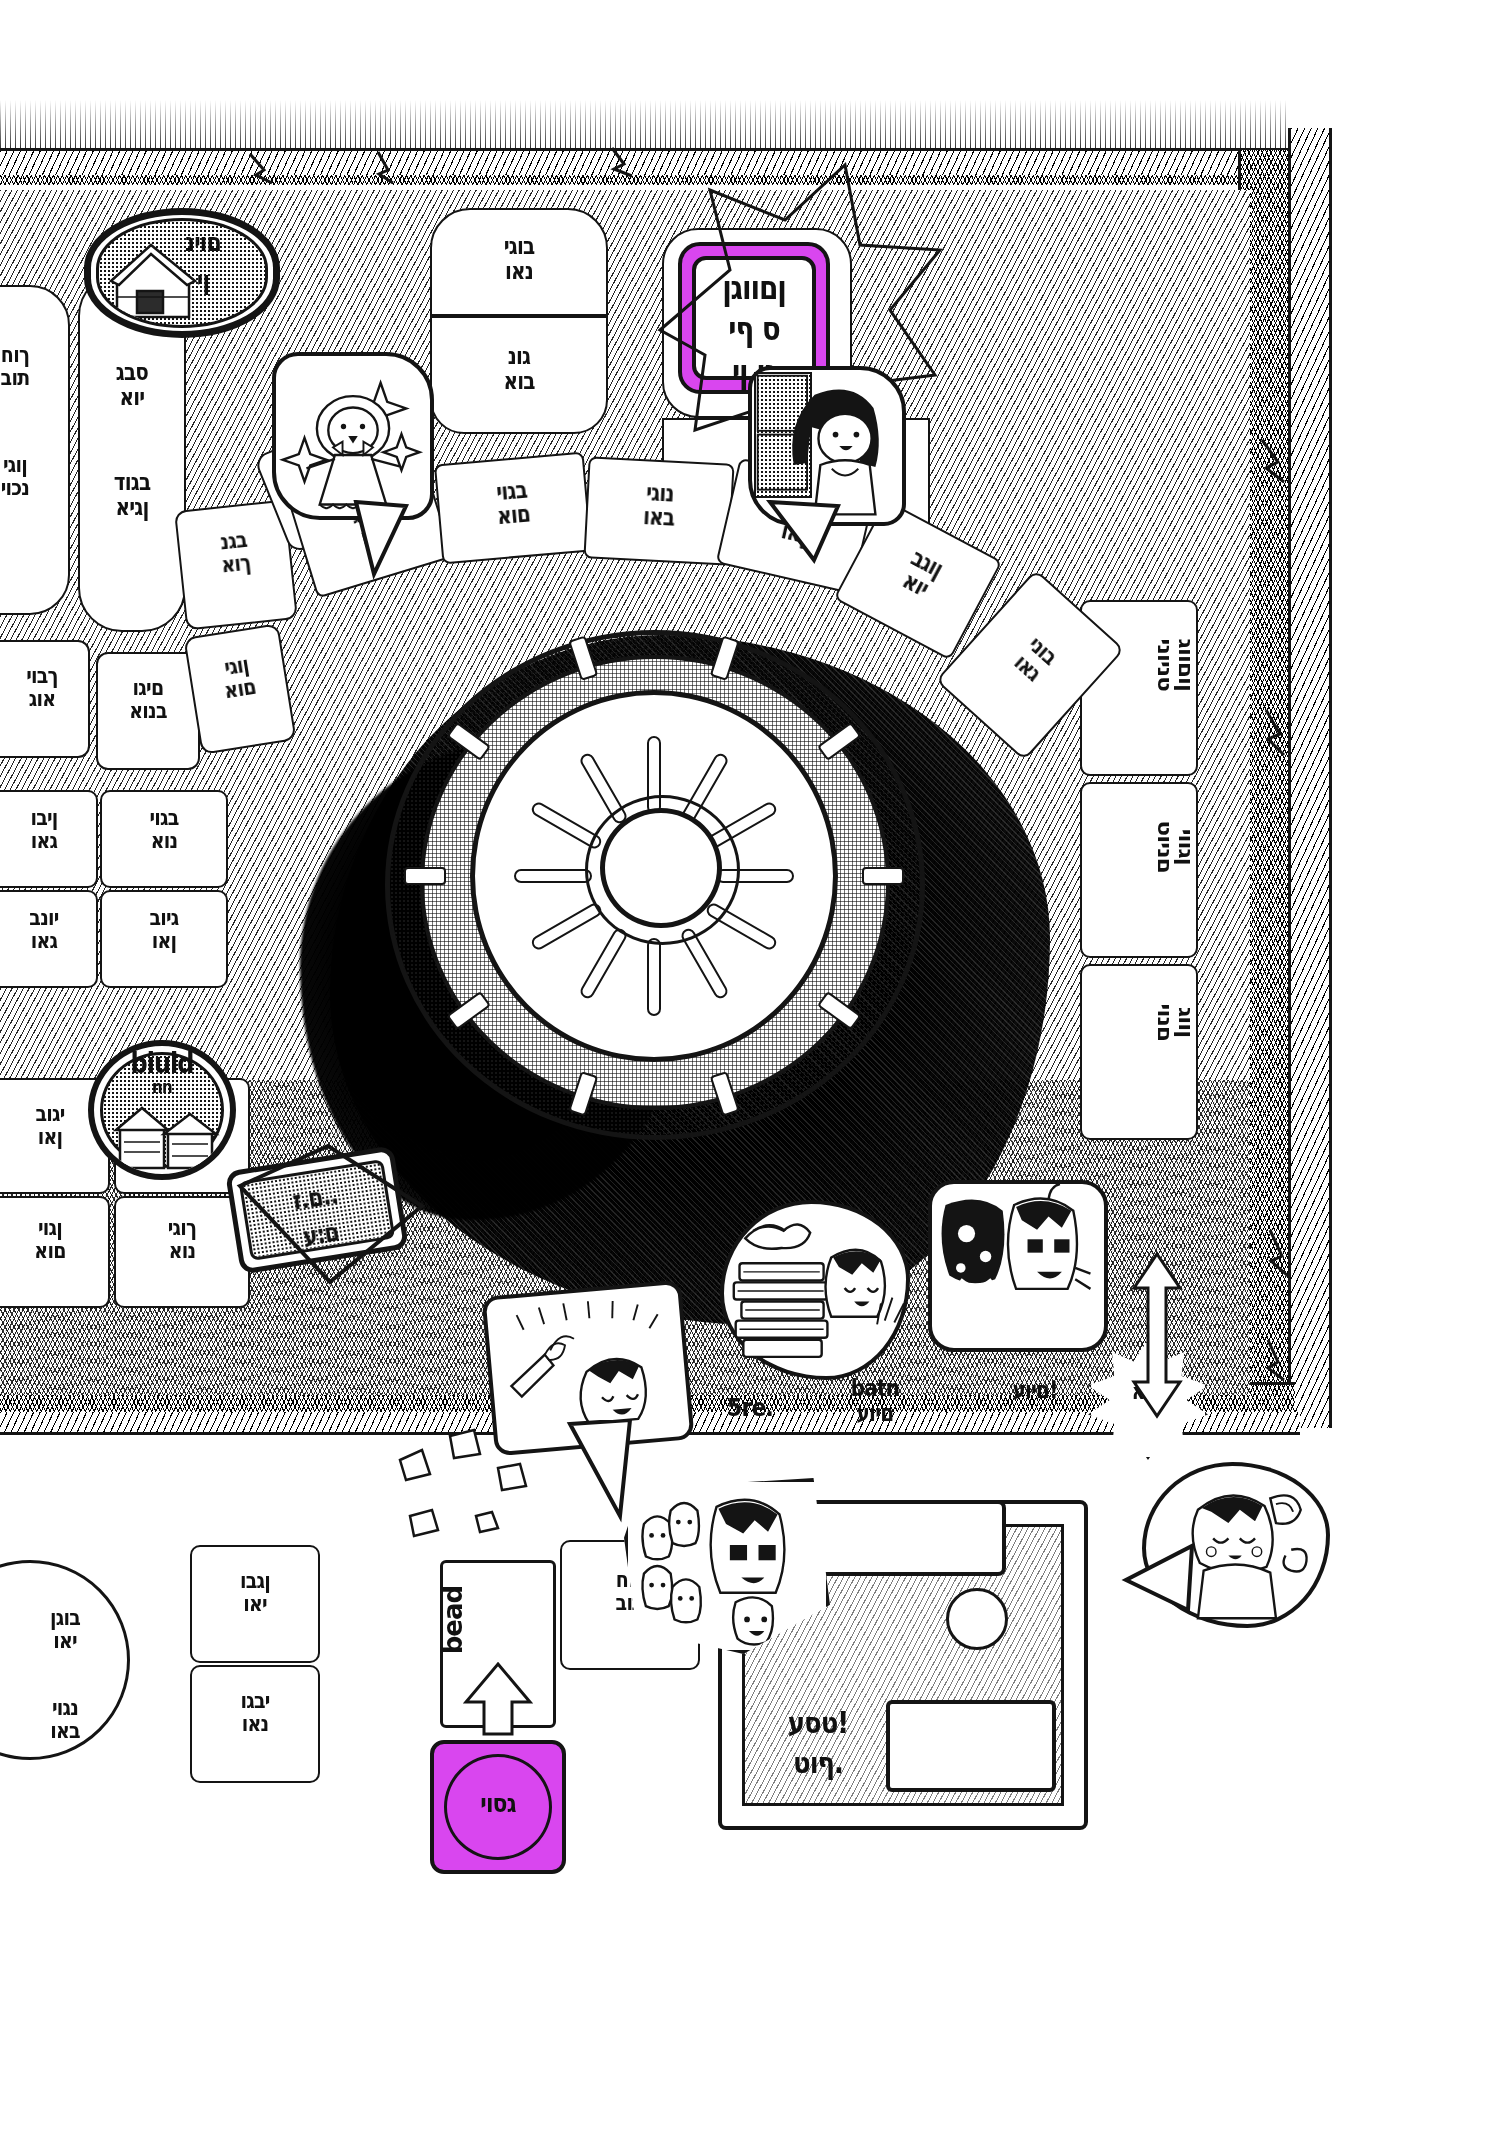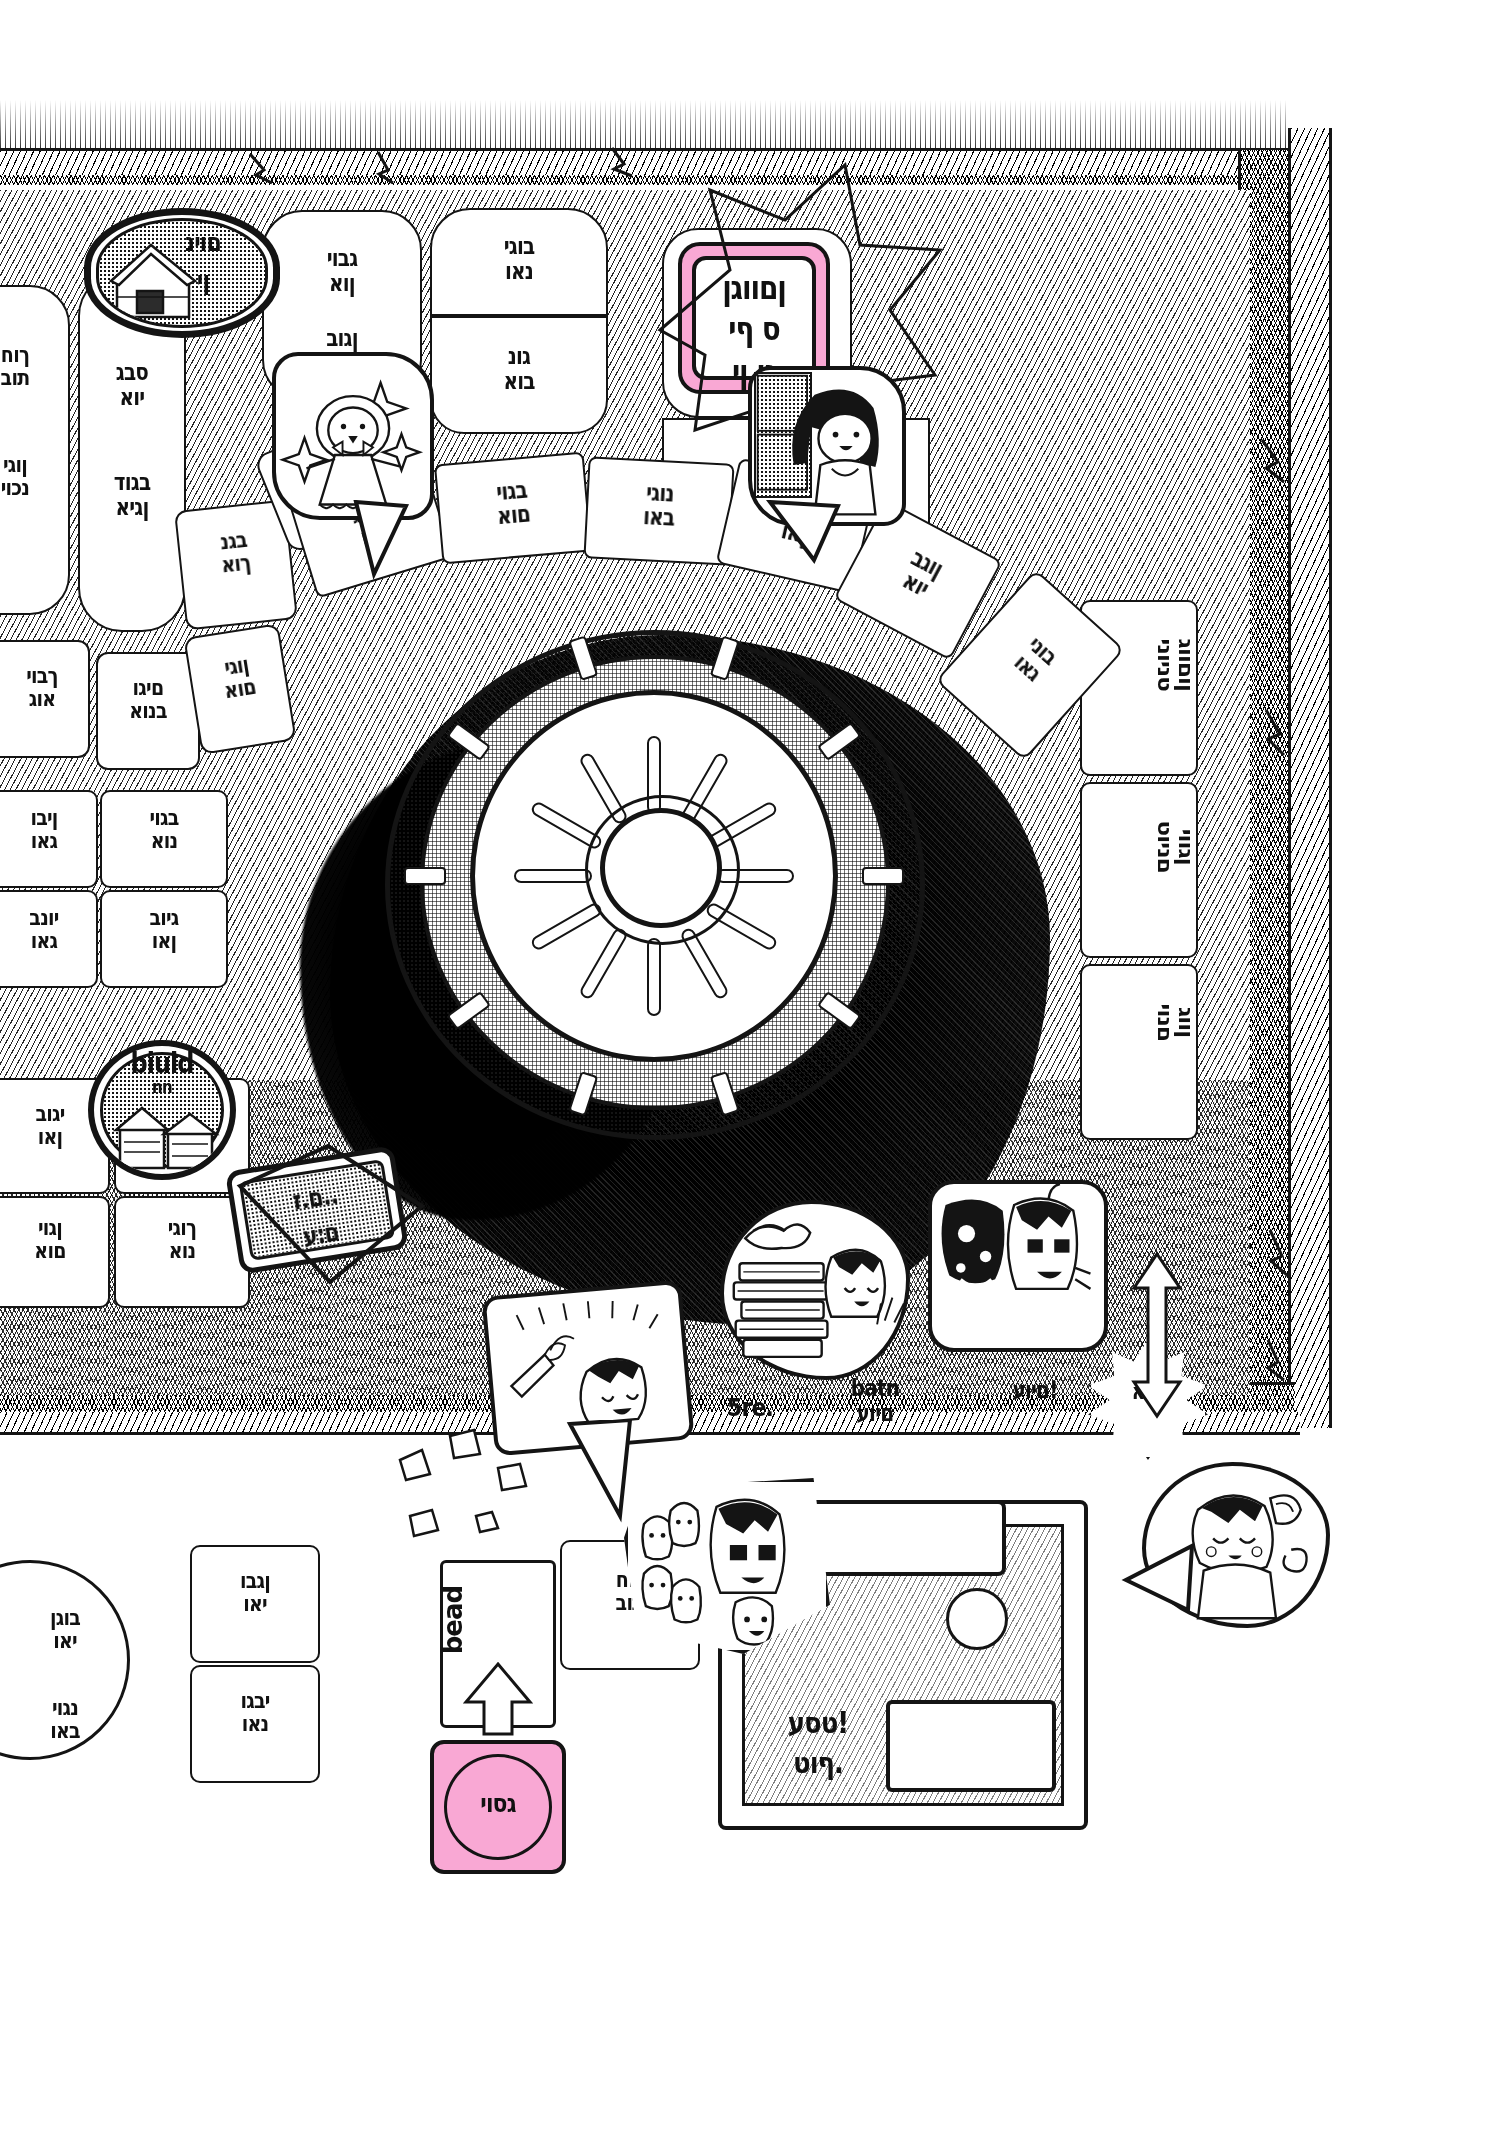--- a/index.html
+++ b/index.html
@@ -124,21 +124,21 @@
   }
   .diamond-tag{
     position:absolute;border:5px solid #141414;background:#fff;
     border-radius:14px;box-sizing:border-box;
     transform:rotate(-9deg);
   }
   .arrow-sign{
     position:absolute;background:#fff;border:3px solid #141414;box-sizing:border-box;
   }
   .goal-box{
-    position:absolute;background:#f9a8d4;border:4px solid #141414;border-radius:14px;
+    position:absolute;background:#d946ef;border:4px solid #141414;border-radius:14px;
     box-sizing:border-box;
   }
   .burst{
     position:absolute;background:#fff;border:3px solid #141414;box-sizing:border-box;
     clip-path:polygon(50% 0,62% 18%,80% 10%,78% 30%,100% 38%,82% 50%,100% 62%,
                       78% 70%,80% 90%,62% 82%,50% 100%,38% 82%,20% 90%,22% 70%,
                       0 62%,18% 50%,0 38%,22% 30%,20% 10%,38% 18%);
   }
 
   .hidden-txt{position:absolute;opacity:0;pointer-events:none;}
@@ -251,26 +251,20 @@
   <div class="tile" style="left:180px;top:505px;width:112px;height:120px;border-radius:12px;transform:rotate(-6deg);">
     <div class="scrib" style="top:26px;font-size:19px;">בגנ
 ךוא</div>
   </div>
 
   <div class="tile" style="left:268px;top:430px;width:128px;height:104px;border-radius:14px;transform:rotate(-22deg);">
     <div class="scrib" style="top:22px;font-size:19px;">נבוג
 יוא</div>
   </div>
 
-  <div class="tile big-r" style="left:262px;top:210px;width:160px;height:190px;border-radius:40px;">
-    <div class="scrib" style="top:38px;font-size:20px;">גבוי
-ןוא</div>
-    <div class="scrib" style="top:118px;font-size:20px;">ןגוב
-יאו</div>
-  </div>
 
   <div class="tile big-r" style="left:430px;top:208px;width:178px;height:108px;border-radius:40px 40px 0 0;">
     <div class="scrib" style="top:28px;font-size:20px;">בוגי
 נאו</div>
   </div>
   <div class="tile" style="left:430px;top:316px;width:178px;height:118px;border-radius:0 0 34px 34px;">
     <div class="scrib" style="top:30px;font-size:20px;">גונ
 בוא</div>
   </div>
 

